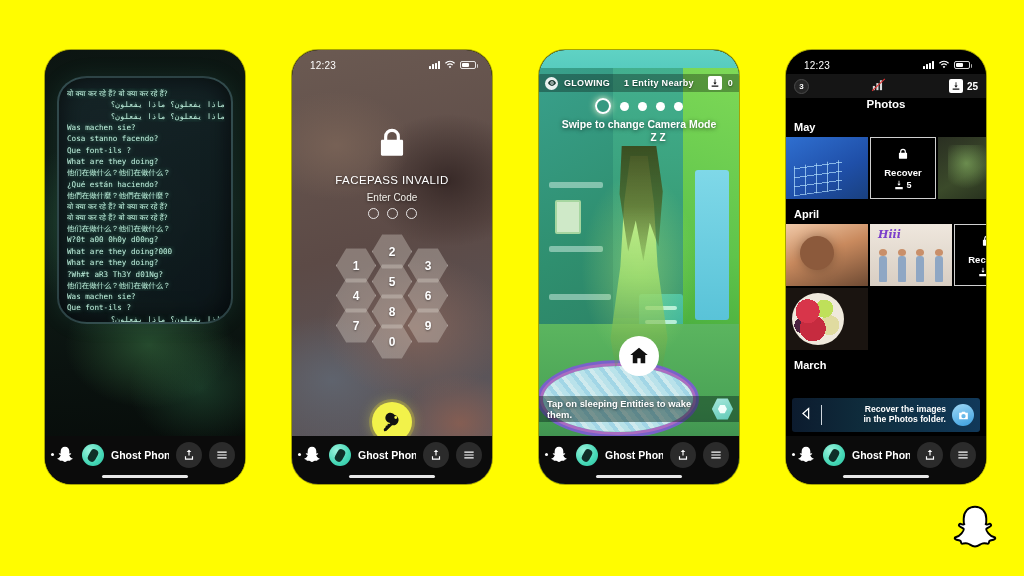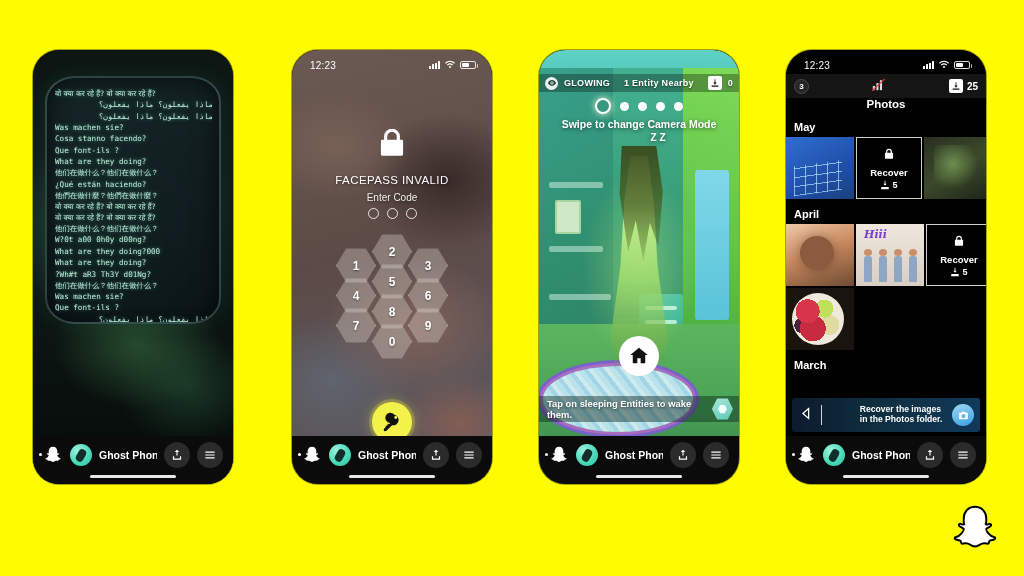--- a/index.html
+++ b/index.html
@@ -10,21 +10,21 @@
     overflow: hidden;
   }
   .stage { position: relative; width: 1024px; height: 576px; background: #FFFC00; }
 
   
   .phone {
     position: absolute; top: 50px; width: 200px; height: 434px;
     background: #000; border-radius: 26px; overflow: hidden;
     box-shadow: 0 0 0 1px rgba(0,0,0,.35);
   }
-  #phone1 { left: 33px; padding-left: 46px; }
+  #phone1 { left: 45px; padding-left: 46px; }
   #phone2 { left: 292px; }
   #phone3 { left: 539px; }
   #phone4 { left: 786px; }
 
   .screen { position: absolute; inset: 0; overflow: hidden; border-radius: 26px; }
 
   
   .statusbar {
     position: absolute; top: 0; left: 0; right: 0; height: 24px;
     display: flex; align-items: center; justify-content: space-between;
@@ -211,21 +211,21 @@
   .p4-badge { width:15px; height:15px; border-radius:50%; background:#262626;
               border:1px solid #4a4a4a; color:#fff; font-size:8px; font-weight:700;
               display:flex; align-items:center; justify-content:center; }
   .p4-dlwrap { display:flex; align-items:center; gap:4px; }
   .p4-dlwrap b { color:#fff; font-size:10px; font-weight:700; }
   .p4-hdr { position:absolute; top:48px; left:0; right:0; text-align:center;
             color:#fff; font-size:11.5px; font-weight:700; z-index:22; }
   .p4-scroll { position:absolute; top:64px; left:0; right:0; bottom:48px; overflow:hidden; }
   .p4-month { color:#fff; font-size:11px; font-weight:700; padding:7px 8px 4px 8px; }
   .p4-row { display:flex; gap:2px; padding:0 0 2px 0; }
-  .thumb { width:68px; height:62px; flex:0 0 auto; overflow:hidden; position:relative; }
+  .thumb { width:82px; height:62px; flex:0 0 auto; overflow:hidden; position:relative; }
   .recover-tile { width:66px; height:62px; flex:0 0 auto; background:#000;
                   border:1.5px solid #cfcfcf; display:flex; flex-direction:column;
                   align-items:center; justify-content:center; gap:2px; }
   .recover-tile .rt-label { color:#fff; font-size:9.5px; font-weight:600; }
   .recover-tile .rt-count { color:#fff; font-size:9px; font-weight:700;
                             display:flex; align-items:center; gap:2px; }
   .t-blue { background:linear-gradient(150deg,#2f6fd0,#1f4fa8 60%,#19407f); }
   .t-blue::after { content:""; position:absolute; left:8px; top:26px; width:48px; height:30px;
                    background: repeating-linear-gradient(0deg, rgba(180,225,255,.7) 0 1px, transparent 1px 9px),
                                repeating-linear-gradient(90deg, rgba(180,225,255,.7) 0 1px, transparent 1px 11px);
@@ -252,21 +252,21 @@
                                 radial-gradient(circle at 62% 30%, #bfe05a 0 9px, transparent 9px),
                                 radial-gradient(circle at 40% 68%, #c62b3f 0 13px, transparent 13px),
                                 radial-gradient(circle at 72% 62%, #e0dba0 0 10px, transparent 10px),
                                 radial-gradient(circle at 20% 62%, #4a2240 0 8px, transparent 8px),
                                 #efe9dc; }
   .p4-toast { position:absolute; left:6px; right:6px; bottom:52px; height:34px; z-index:26;
               background:linear-gradient(90deg, #0c1b2e 0%, #0f2d3d 40%, #11395a 100%);
               border-radius:3px; display:flex; align-items:center; padding:0 6px; gap:6px; }
   .p4-toast .divider { width:1.5px; height:20px; background:#cfd6dd; }
   .p4-toast .msg { flex:1 1 auto; color:#fff; font-size:8.6px; font-weight:700;
-                   text-align:left; line-height:1.15;margin-left:32px; }
+                   text-align:right; line-height:1.15;margin-left:32px; }
   .p4-toast .chip { width:22px; height:22px; border-radius:50%; flex:0 0 auto;
                     background:linear-gradient(160deg,#9fd8f5,#3a9fe0);
                     display:flex; align-items:center; justify-content:center; }
 
   
   .snap-logo { position:absolute; right:22px; bottom:22px; width:54px; height:52px; }
 </style>
 </head>
 <body>
 

